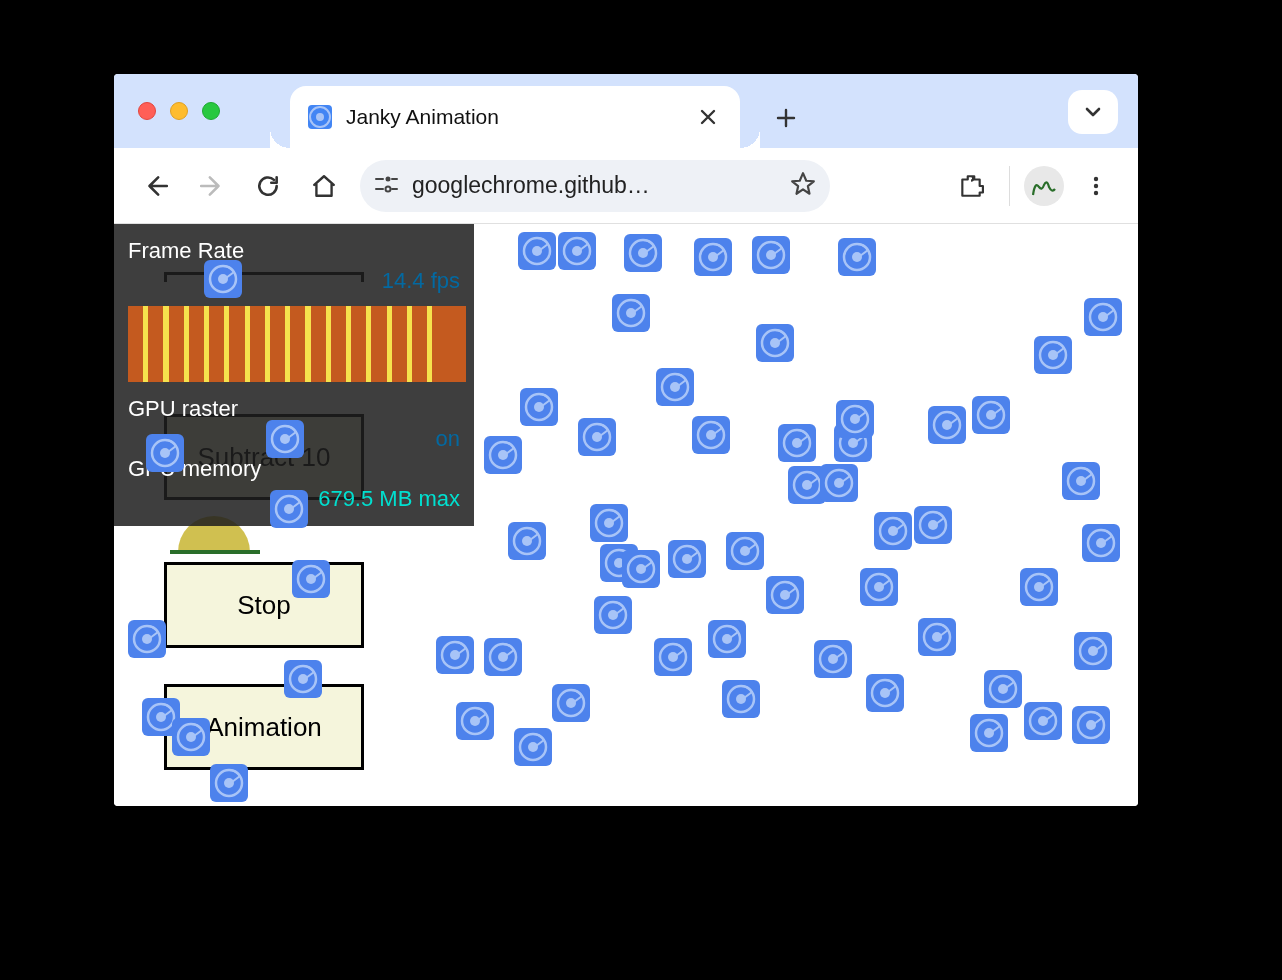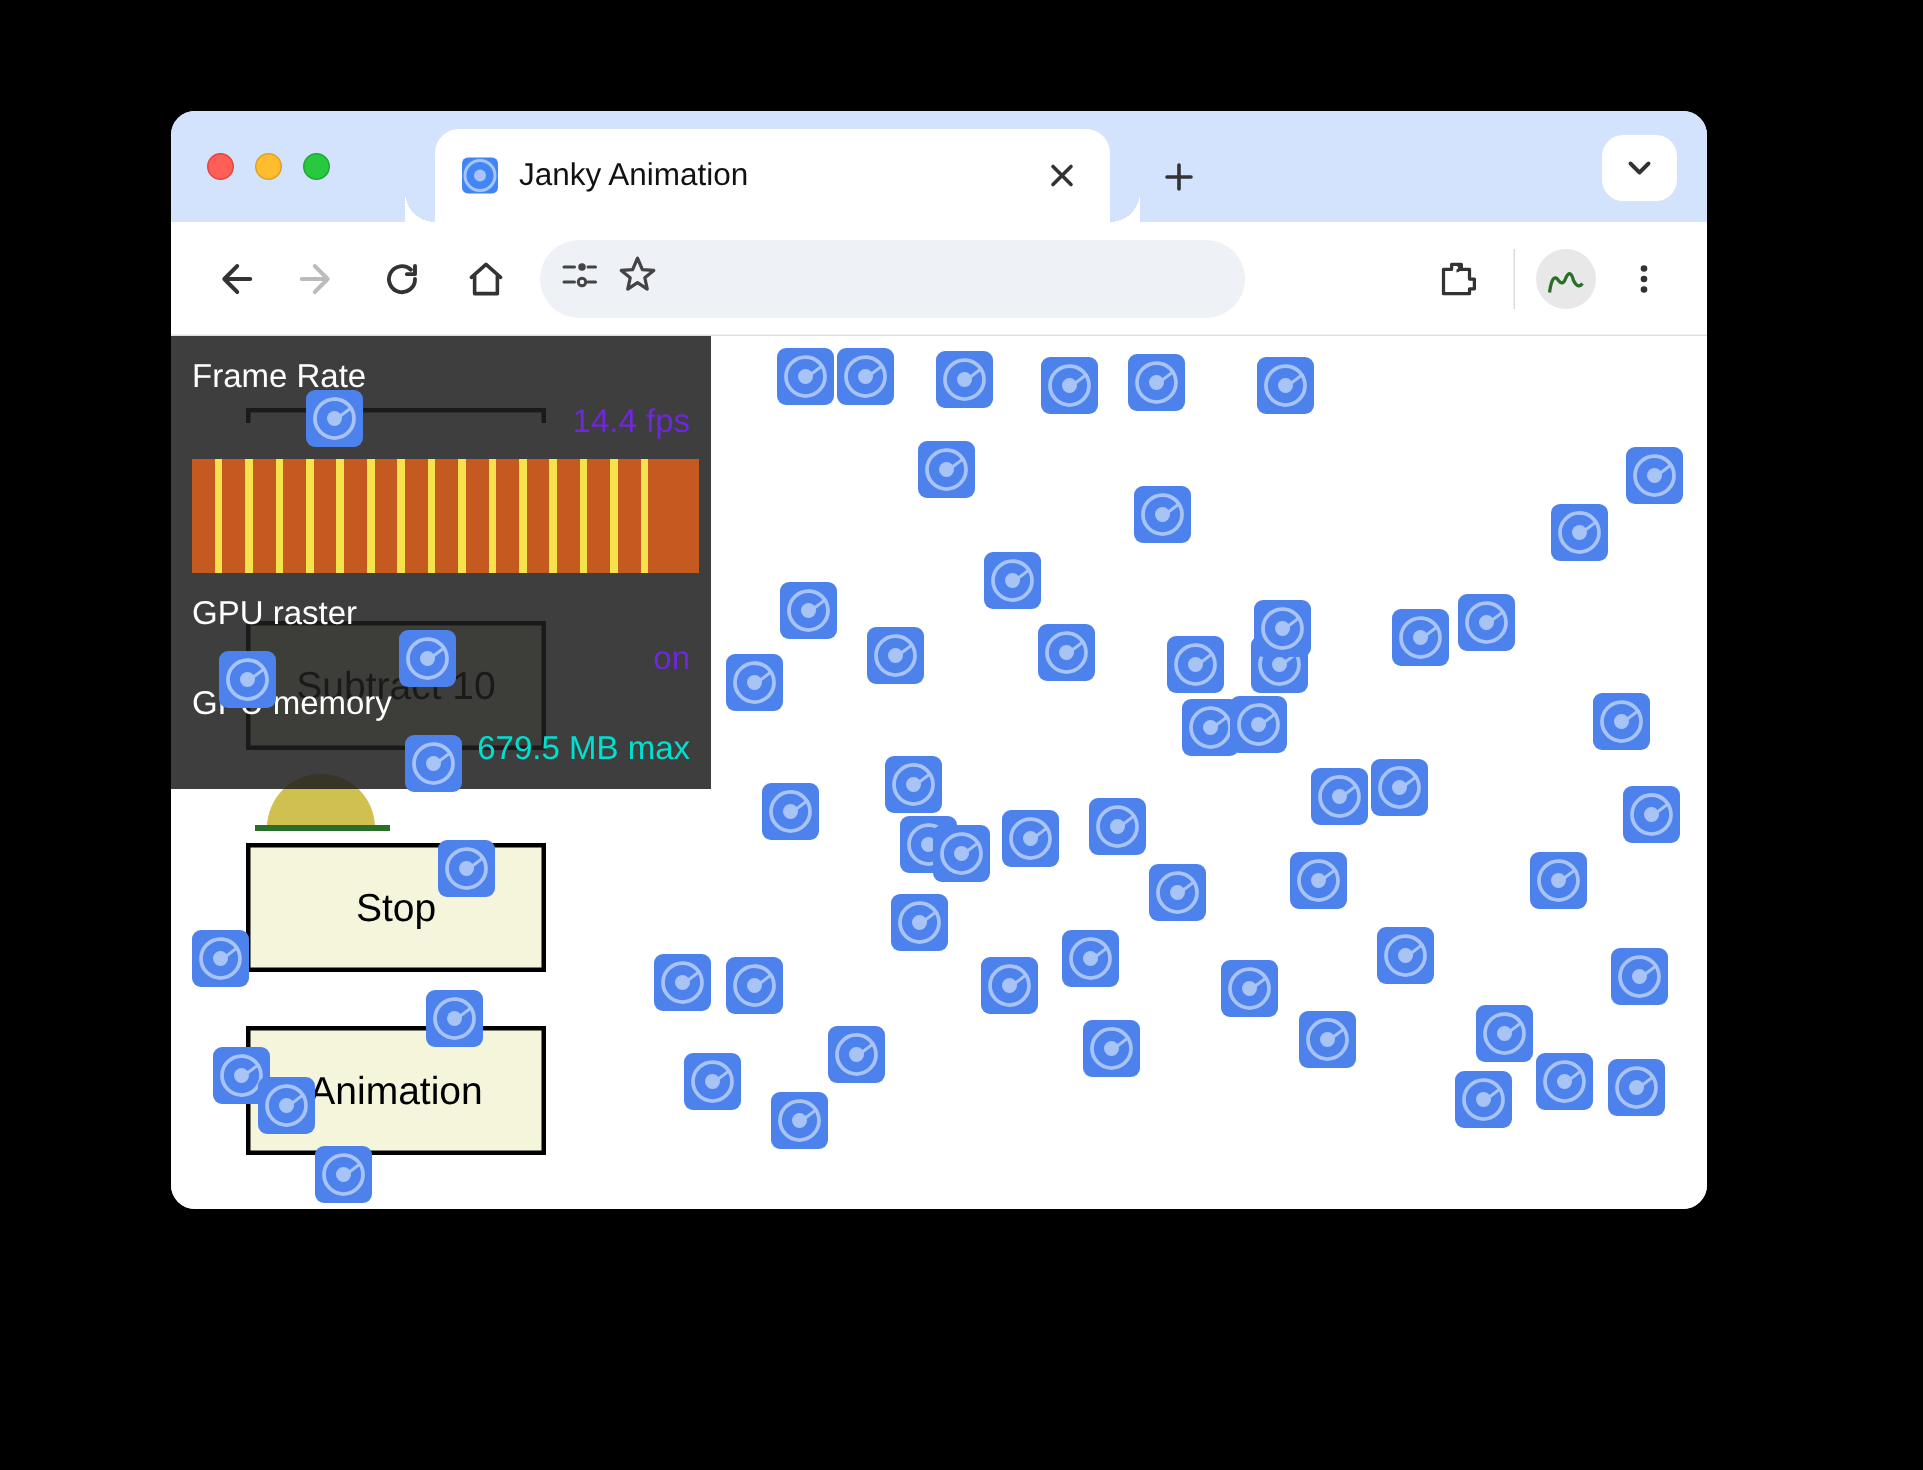--- a/index.html
+++ b/index.html
@@ -2,21 +2,21 @@
 <html><head>
 <meta charset="utf-8">
 <style>
   * { box-sizing: border-box; margin: 0; padding: 0; }
   html, body { width: 1282px; height: 980px; background: #000; font-family: -apple-system, Helvetica, Arial, sans-serif; }
   .window {
     position: absolute;
     left: 114px; top: 74px;
     width: 1024px; height: 732px;
     background: #fff;
-    border-radius: 16px;
+    border-radius: 4px;
     overflow: hidden;
     box-shadow: 0 20px 60px rgba(0,0,0,.5);
   }
   
   .tabstrip {
     height: 74px;
     background: #d3e2fd;
     display: flex;
     align-items: center;
     padding-left: 24px;
@@ -107,21 +107,21 @@
     position: absolute;
     left: 0; top: 0;
     width: 360px;
     background: rgba(30,30,30,0.86);
     color: #fff;
     padding: 12px 8px 12px 14px;
     font-size: 22px;
     font-family: Arial, sans-serif;
   }
   .fps .row { display:flex; justify-content: space-between; align-items: baseline; padding: 2px 6px 2px 0; }
-  .fps .green { color: #6d28d9; }
+  .fps .green { color: #0369a1; }
   .fps .cyan { color: #00e0d0; text-align: right; }
   .fps-graph {
     height: 76px;
     background: linear-gradient(to right,
       #c45a1f 0, #c45a1f 4.5%, #f6e24d 4.5%, #f6e24d 6%,
       #c45a1f 6%, #c45a1f 10.5%, #f6e24d 10.5%, #f6e24d 12%,
       #c45a1f 12%, #c45a1f 16.5%, #f6e24d 16.5%, #f6e24d 18%,
       #c45a1f 18%, #c45a1f 22.5%, #f6e24d 22.5%, #f6e24d 24%,
       #c45a1f 24%, #c45a1f 28.5%, #f6e24d 28.5%, #f6e24d 30%,
       #c45a1f 30%, #c45a1f 34.5%, #f6e24d 34.5%, #f6e24d 36%,
@@ -205,20 +205,21 @@
       <span>
         <svg width="26" height="20" viewBox="0 0 26 20">
             <rect x="1" y="4" width="9" height="2" rx="1" fill="#444"></rect>
             <rect x="1" y="14" width="9" height="2" rx="1" fill="#444"></rect>
             <circle cx="14" cy="5" r="2.5" fill="#444"></circle>
             <circle cx="14" cy="15" r="2.5" fill="none" stroke="#444" stroke-width="2"></circle>
             <rect x="17" y="4" width="7" height="2" rx="1" fill="#444"></rect>
             <rect x="17" y="14" width="7" height="2" rx="1" fill="#444"></rect>
           </svg>
       </span>
+      <div class="omni-url">googlechrome.github…</div>
       <span>
         <svg width="26" height="26" viewBox="0 0 24 24">
             <path d="M12 2 L15 9 L22 9.5 L16.5 14 L18 21 L12 17 L6 21 L7.5 14 L2 9.5 L9 9 Z" fill="none" stroke="#444" stroke-width="2" stroke-linejoin="round"></path>
           </svg>
       </span>
     </div>
     <div class="spacer"></div>
     <div class="tbtn">
       <svg width="26" height="26" viewBox="0 0 24 24">
           <path d="M9 3 H15 V6 H20 V12 H23 V18 H20 V21 H4 V6 H9 Z M12 3 A2 2 0 0 1 12 7" fill="none" stroke="#333" stroke-width="2" stroke-linejoin="round"></path>

